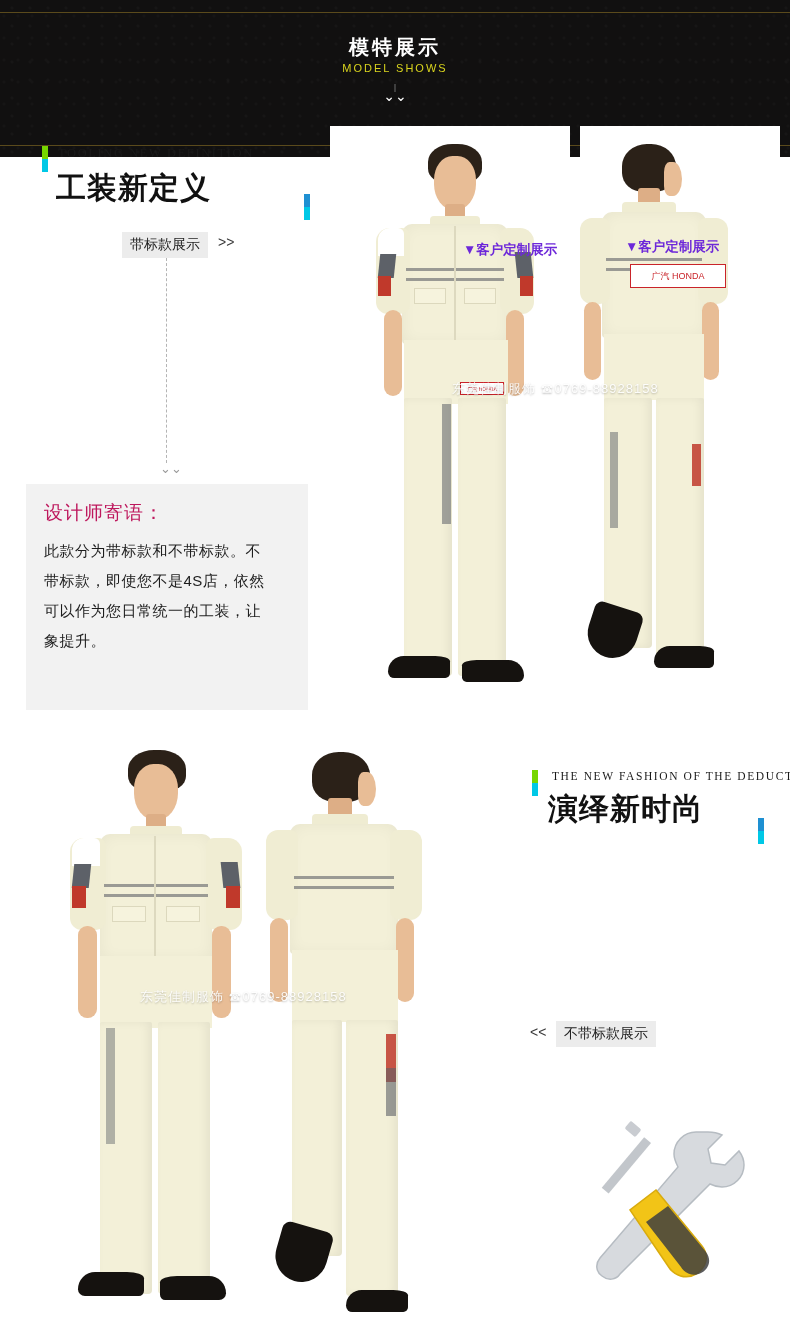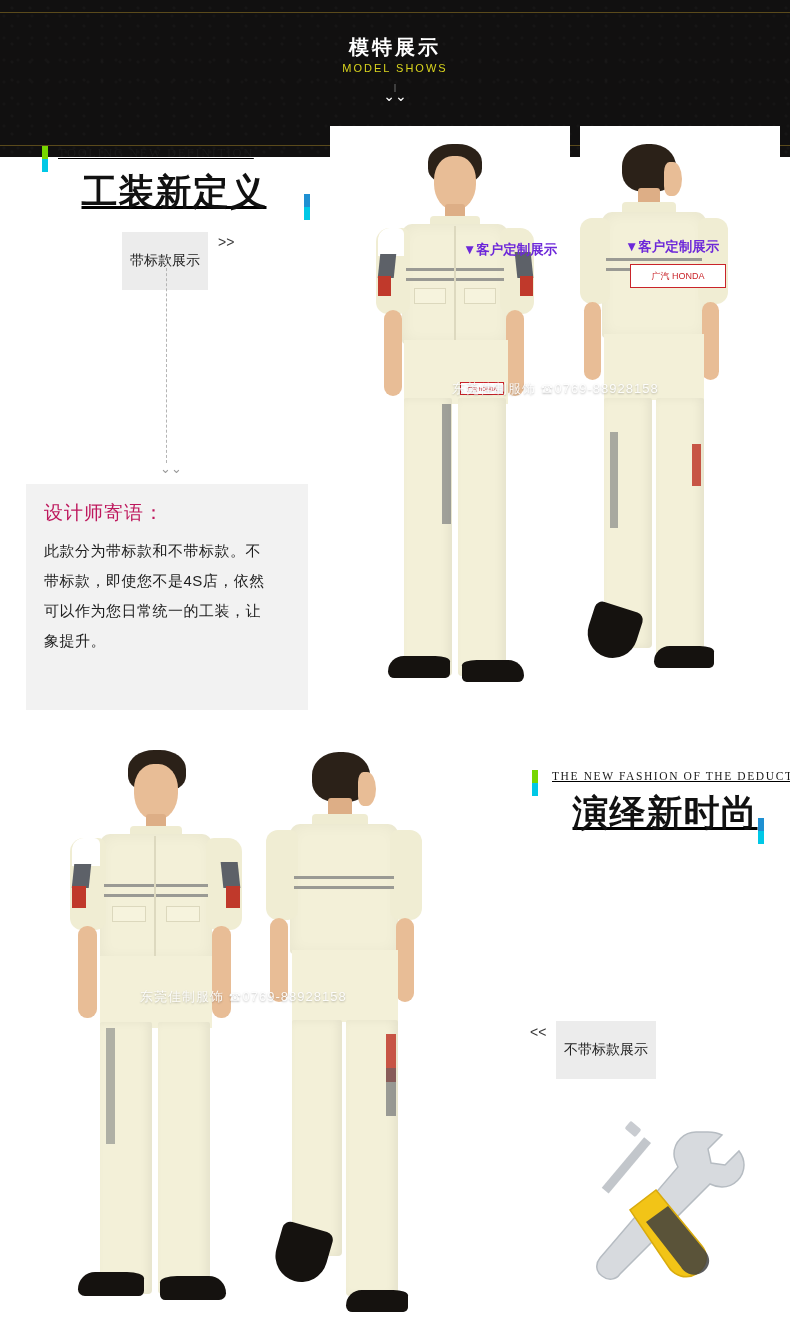--- a/index.html
+++ b/index.html
@@ -56,53 +56,53 @@
     position: absolute; left: 50%; top: 84px; width: 1px; height: 8px;
     background: #6d6d6d; transform: translateX(-0.5px);
   }
   .chev {
     position: absolute; left: 50%; top: 90px;
     transform: translateX(-50%);
     color: #ffffff; font-size: 14px; line-height: 12px;
   }
 
   
-  .head-block { position: absolute; text-decoration: underline; }
+  .head-block { position: absolute; }
   .head-block .corner-mark {
     position: absolute; left: 0; top: 0; width: 12px; height: 26px;
   }
   .corner-mark .c-green {
     position: absolute; left: 0; top: 0; width: 6px; height: 13px; background: #76d600;
   }
   .corner-mark .c-cyan {
     position: absolute; left: 0; top: 13px; width: 6px; height: 13px; background: #00c8e6;
   }
   .head-en {
     font-size: 12.5px; letter-spacing: 1.6px; color: #1a1a1a;
     font-family: "Liberation Serif", serif; white-space: nowrap;
   }
   .head-cn {
-    font-size: 36px; font-weight: bold; color: #111111;
-    letter-spacing: 1px; white-space: nowrap; margin-top: 7px; text-align: center;
+    font-size: 30px; font-weight: bold; color: #111111;
+    letter-spacing: 1px; white-space: nowrap; margin-top: 7px;
   }
   .tail-mark { position: absolute; width: 12px; height: 26px; }
   .tail-mark .t-blue {
     position: absolute; right: 0; bottom: 13px; width: 6px; height: 13px; background: #1e90d2;
   }
   .tail-mark .t-cyan {
     position: absolute; right: 0; bottom: 0; width: 6px; height: 13px; background: #00c8e6;
   }
 
   
   .tag-label {
     position: absolute;
     background: #ececec;
     color: #222;
     font-size: 14px;
-    padding: 20px 8px;
+    padding: 4px 8px;
     white-space: nowrap;
   }
   .tag-side {
     position: absolute;
     font-size: 14px;
     color: #3a3a3a;
     white-space: nowrap;
   }
 
   

